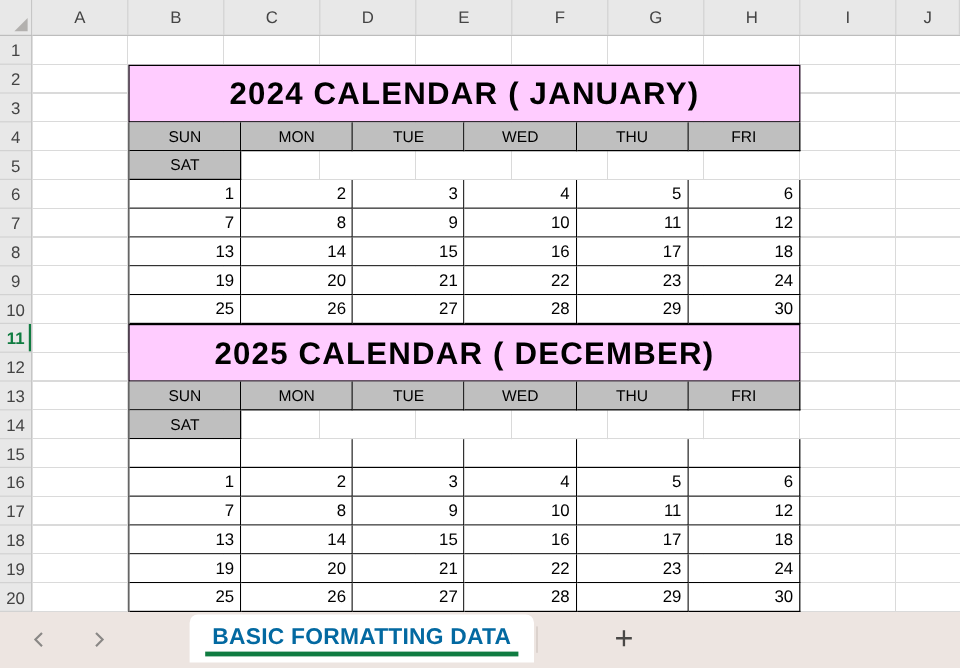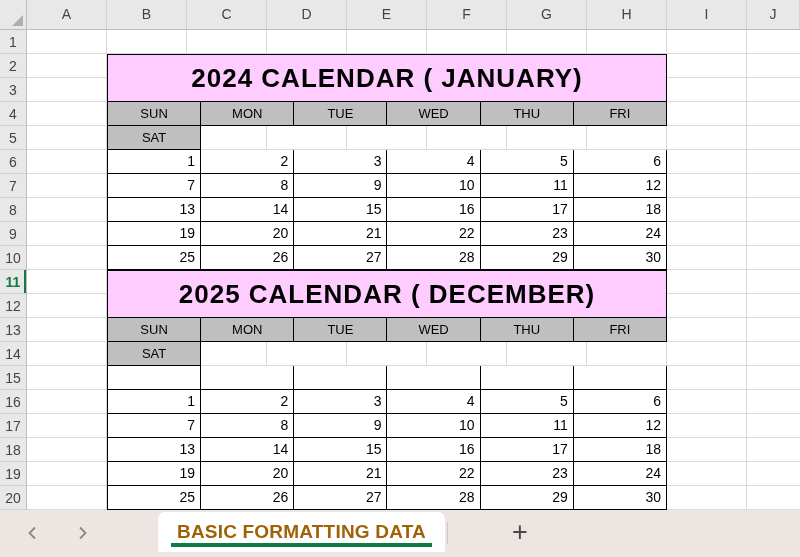--- a/index.html
+++ b/index.html
@@ -54,21 +54,21 @@
   
   .tabbar{position:absolute;left:0;top:510px;width:800px;height:47px;
     background:var(--barbg,#EDE5E1);}
   .navbtn{position:absolute;top:11px;width:24px;height:24px;display:flex;
     align-items:center;justify-content:center;cursor:pointer;}
   .navbtn.prev{left:21px;} .navbtn.next{left:70px;}
   .sheettab{
     position:absolute;left:158px;top:2px;width:287px;height:40px;background:#fff;
     border-radius:7px 7px 0 0;display:flex;align-items:center;justify-content:center;
   }
-  .sheettab .lbl{font-size:19px;font-weight:600;color:#a16207;letter-spacing:.2px;white-space:nowrap;}
+  .sheettab .lbl{font-size:19px;font-weight:600;color:#0369a1;letter-spacing:.2px;white-space:nowrap;}
   .sheettab .underline{position:absolute;left:13px;right:13px;bottom:5px;height:4px;
     background:var(--green,#107C41);}
   .tab-divider{position:absolute;left:447px;top:12px;width:1px;height:22px;background:#CFC6C1;}
   .addsheet{position:absolute;left:500px;top:0;width:40px;height:47px;line-height:45px;
     text-align:center;font-size:27px;font-weight:300;color:#4A4846;cursor:pointer;}
 </style>
 </head>
 <body>
 
 <div class="app">

